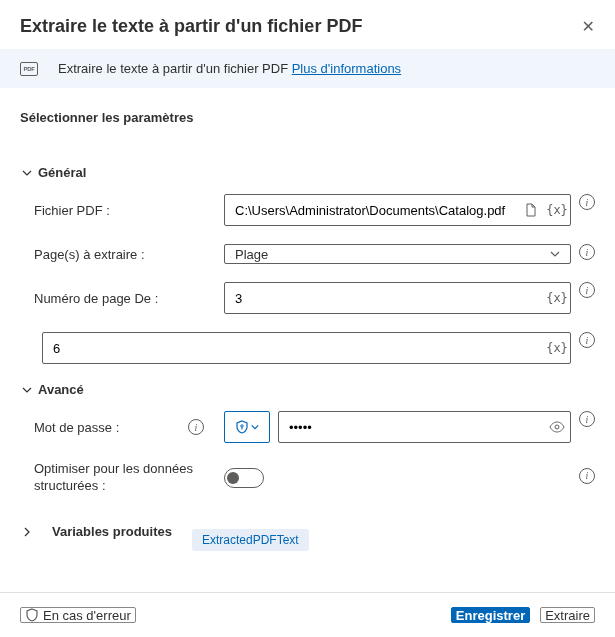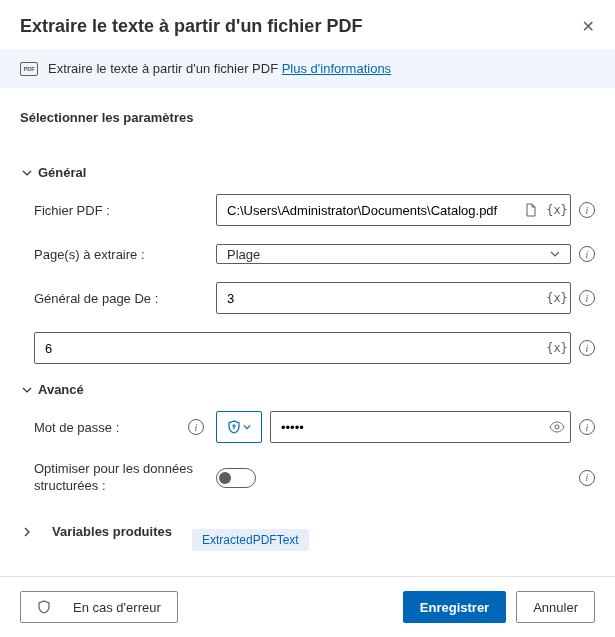--- a/index.html
+++ b/index.html
@@ -1,40 +1,40 @@
 <!DOCTYPE html>
 <html><head>
 <meta charset="utf-8">
 <style>
   * { box-sizing: border-box; margin: 0; padding: 0; font-family: "Segoe UI", sans-serif; }
   body { width: 615px; height: 637px; background: #fff; color: #323130; font-size: 13px; }
   .header { display: flex; align-items: center; justify-content: space-between; padding: 16px 20px 12px 20px; }
   .header h1 { font-size: 18px; font-weight: 600; }
   .close { cursor: pointer; font-size: 16px; color: #605e5c; }
-  .banner { background: #f0f6fc; display: flex; align-items: center; gap: 10px; padding: 12px 20px; font-size: 13px; }
+  .banner { background: #f0f6fc; display: flex; align-items: center; gap: 20px; padding: 12px 20px; font-size: 13px; }
   .banner a { color: #0067b8; text-decoration: underline; }
   .pdf-badge { width: 18px; height: 14px; border: 1.5px solid #605e5c; border-radius: 2px; display: flex; align-items: center; justify-content: center; font-size: 6px; font-weight: bold; color: #605e5c; letter-spacing: -0.3px; }
   .content { padding: 22px 20px 0 20px; }
   .section-title { font-size: 13px; font-weight: 600; margin-bottom: 18px; }
   .group-header { display: flex; align-items: center; gap: 6px; font-weight: 600; font-size: 13px; margin-bottom: 14px; cursor: pointer; margin-left: 2px; margin-top: 40px; }
   .row { display: flex; align-items: center; margin-bottom: 18px; padding-left: 14px; }
   .row .label { width: 182px; flex: 0 0 182px; font-size: 13px; color: #323130; display: flex; align-items: center; justify-content: space-between; padding-right: 12px; }
-  .row .field { flex: 1; display: flex; align-items: center; gap: 8px; }
+  .row .field { flex: 1; display: flex; gap: 8px; margin-left: 8px; }
   .input-wrap { flex: 1; display: flex; align-items: center; border: 1px solid #605e5c; border-radius: 2px; background: #fff; height: 32px; }
   .input-wrap input, .input-wrap select { flex: 1; border: none; outline: none; padding: 0 10px; font-size: 13px; background: transparent; height: 100%; }
   .input-wrap .in-icon { width: 26px; display: flex; align-items: center; justify-content: center; color: #605e5c; cursor: pointer; font-size: 12px; }
   .select-wrap { flex: 1; display: flex; align-items: center; border: 1px solid #605e5c; border-radius: 2px; height: 20px; padding: 0 10px; justify-content: space-between; cursor: pointer; }
   .info-icon { width: 16px; height: 16px; border: 1px solid #605e5c; border-radius: 50%; display: flex; align-items: center; justify-content: center; font-size: 10px; color: #605e5c; font-style: italic; font-family: Georgia, serif; cursor: pointer; flex: 0 0 16px; }
   .pw-prefix { width: 46px; height: 32px; border: 1px solid #0067b8; border-radius: 2px; display: flex; align-items: center; justify-content: center; gap: 2px; color: #0067b8; cursor: pointer; }
   .toggle { width: 40px; height: 20px; border: 1px solid #605e5c; border-radius: 10px; display: flex; align-items: center; padding: 0 2px; cursor: pointer; }
   .toggle .knob { width: 12px; height: 12px; background: #605e5c; border-radius: 50%; }
   .vars-row { display: flex; align-items: center; gap: 20px; padding-left: 2px; margin-top: 10px; }
   .var-pill { background: #e8eef7; color: #0067b8; padding: 4px 10px; border-radius: 3px; font-size: 12px; margin-top: 16px; }
   .footer { position: absolute; bottom: 0; left: 0; right: 0; border-top: 1px solid #e1dfdd; padding: 14px 20px; display: flex; align-items: center; justify-content: space-between; background: #fff; width: 615px; }
-  .btn { height: 32px; padding: 0 16px; border-radius: 2px; font-size: 13px; cursor: pointer; display: flex; align-items: center; gap: 22px; }
+  .btn { height: 16px; padding: 0 4px; border-radius: 2px; font-size: 13px; cursor: pointer; display: flex; align-items: center; gap: 4px; }
   .btn-outline { background: #fff; border: 1px solid #8a8886; color: #323130; }
   .btn-primary { background: #0067b8; border: 1px solid #0067b8; color: #fff; font-weight: 600; }
   .btn-group { display: flex; gap: 10px; }
   .curly { font-family: Consolas, monospace; font-size: 12px; color: #605e5c; }
   svg { display: block; }
 </style>
 </head>
 <body>
 
 <div class="header">
@@ -83,21 +83,21 @@
         <span>Plage</span>
         <svg width="10" height="10" viewBox="0 0 10 10">
             <path d="M1 3 L5 7 L9 3" fill="none" stroke="#605e5c" stroke-width="1.2"></path>
           </svg>
       </div>
       <span class="info-icon">i</span>
     </div>
   </div>
 
   <div class="row">
-    <div class="label">Général de page De :</div>
+    <div class="label">Numéro de page De :</div>
     <div class="field">
       <div class="input-wrap">
         <input value="3" style="">
         <span class="in-icon curly">{x}</span>
       </div>
       <span class="info-icon">i</span>
     </div>
   </div>
 
   <div class="row">
@@ -172,16 +172,16 @@
     <svg width="14" height="14" viewBox="0 0 14 14">
         <path d="M7 1 L12 3 V7 C12 10 9.5 12.5 7 13 C4.5 12.5 2 10 2 7 V3 Z" fill="none" stroke="#605e5c" stroke-width="1.2"></path>
       </svg>
     <span>En cas d'erreur</span>
   </button>
   <div class="btn-group">
     <button class="btn btn-primary">
         <span>Enregistrer</span>
       </button>
     <button class="btn btn-outline">
-        <span>Annuler</span>
+        <span>Extraire</span>
       </button>
   </div>
 </div>
 
 </body></html>

